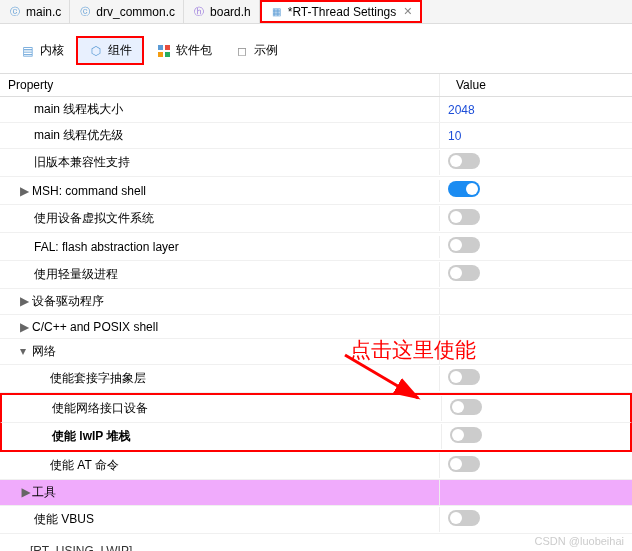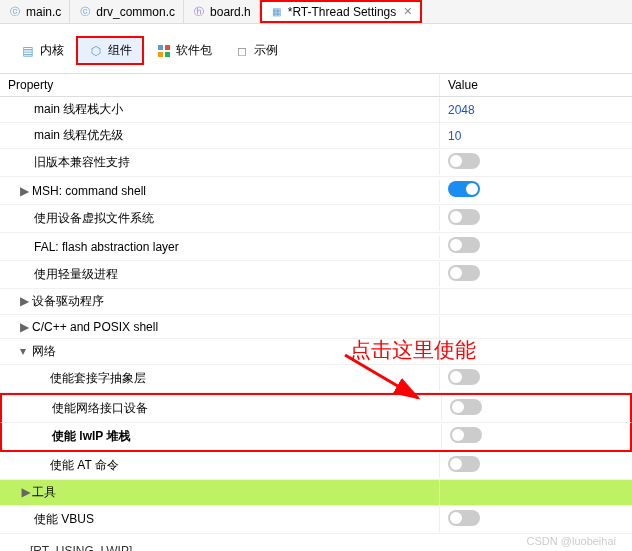--- a/index.html
+++ b/index.html
@@ -11,46 +11,46 @@
     .tab-icon { width: 14px; height: 14px; display: inline-flex; align-items: center; justify-content: center; font-size: 10px; }
     .close-x { color: #888; font-size: 11px; margin-left: 3px; }
     .highlight-red { border: 2px solid red; }
     
     .sub-tabs { display: flex; padding: 12px 10px 8px; gap: 2px; }
     .sub-tab { display: flex; align-items: center; padding: 4px 10px; gap: 4px; cursor: pointer; }
     .sub-tab.active { background: #e8f0fe; }
     .sub-tab-icon { width: 16px; height: 16px; display: inline-flex; align-items: center; justify-content: center; }
     
     .table-container { border-top: 1px solid #ddd; }
-    .table-header { display: flex; background: #fff; border-bottom: 1px solid #ddd; }
+    .table-header { display: flex; background: #fff; border-bottom: 1px solid #ddd; gap: 8px; }
     .col-prop { flex: 0 0 440px; padding: 4px 8px; border-right: 1px solid #eee; }
     .col-val { flex: 1; padding: 4px 8px; }
     
     .row { display: flex; border-bottom: 1px solid #f0f0f0; min-height: 24px; align-items: center; }
     .row .col-prop { display: flex; align-items: center; }
-    .row.selected { background: #bef264; text-align: center; }
+    .row.selected { background: #f0abfc; text-align: center; }
     
     .indent-0 { padding-left: 26px; }
     .indent-1 { padding-left: 42px; }
     
     .expander { width: 12px; margin-left: -14px; color: #666; cursor: pointer; display: inline-block; }
     
     .toggle { width: 32px; height: 16px; border-radius: 8px; background: #ccc; position: relative; cursor: pointer; display: inline-block; }
     .toggle::after { content: ''; width: 12px; height: 12px; border-radius: 50%; background: #fff; position: absolute; top: 2px; left: 2px; }
     .toggle.on { background: #1b8cf2; }
     .toggle.on::after { left: auto; right: 2px; }
     
     .value-text { color: #1d4ed8; }
     .link-text { color: #000000; font-weight: bold; }
     
     .annotation-text { position: absolute; color: red; font-size: 21px; }
     .arrow { position: absolute; }
     
     .footer-text { padding: 10px 30px; color: #333; }
-    .watermark { position: absolute; right: 16px; bottom: 4px; color: #ccc; font-size: 11px; }
+    .watermark { position: absolute; right: 8px; bottom: 4px; color: #ccc; font-size: 11px; }
     
     .container { position: relative; width: 632px; height: 551px; }
   </style>
 </head>
 <body>
 
 <div class="container">
 
   <div class="tabs-bar">
     <div class="tab">

